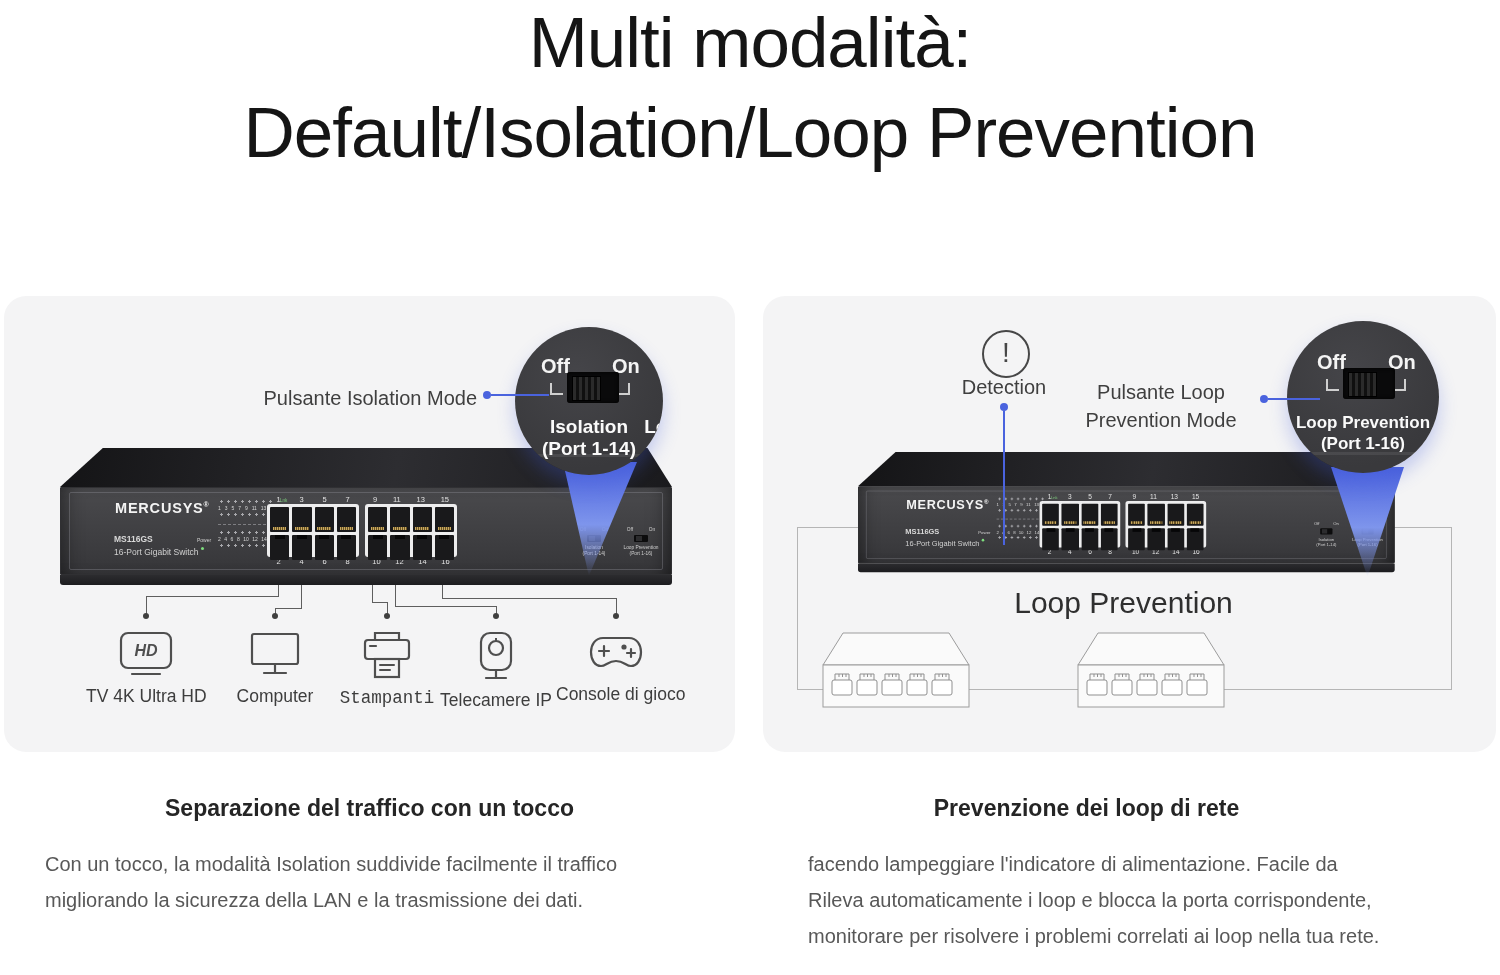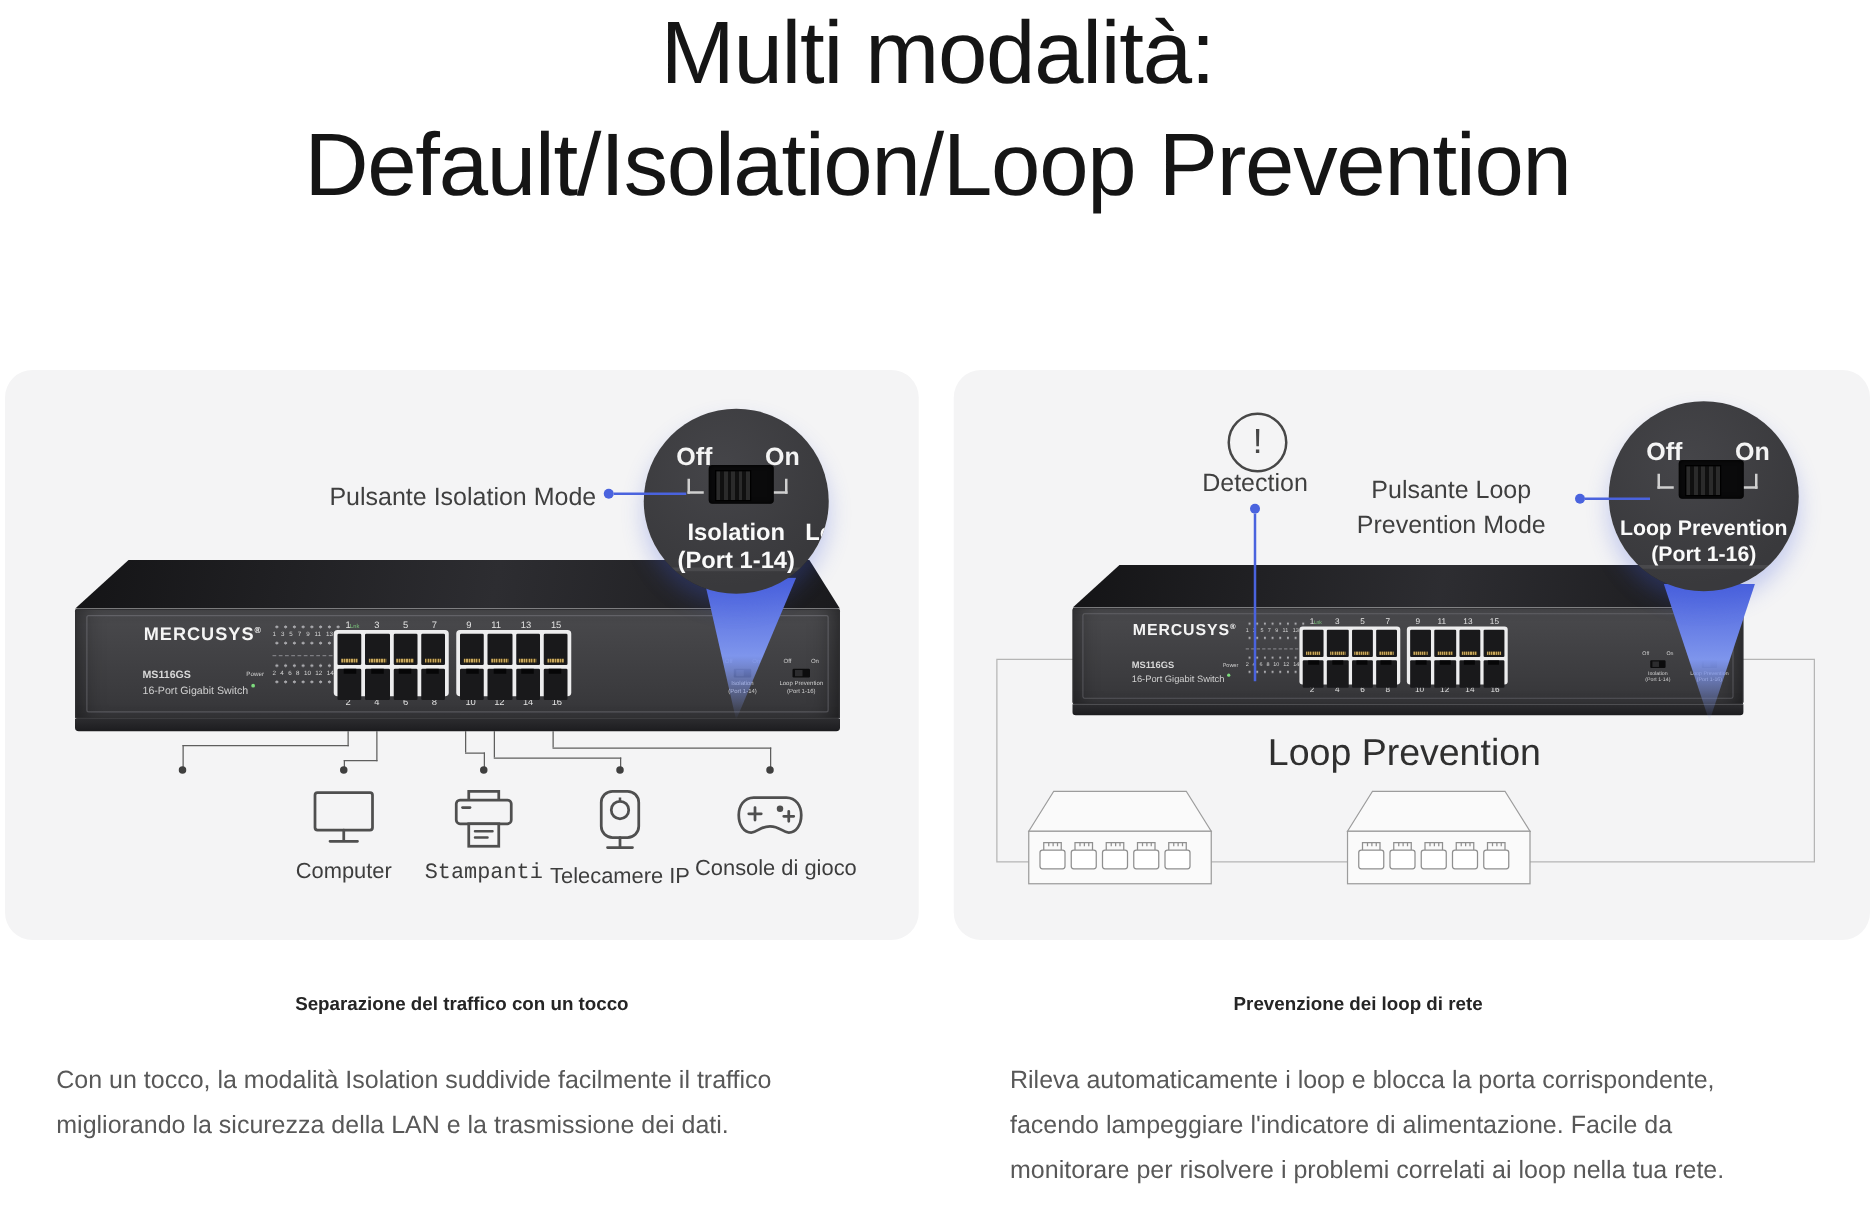--- a/index.html
+++ b/index.html
@@ -90,21 +90,21 @@
             border-radius:50%;z-index:4;text-align:center;color:#474747;font-size:28px;font-weight:400;line-height:42px;}
   .det-label{position:absolute;left:166px;top:80px;width:150px;text-align:center;color:#3f3f3f;font-size:20px;z-index:4;}
 
   
   .loop-rect{position:absolute;left:34px;top:231px;width:653px;height:161px;border:1px solid #b5b5b5;z-index:1;}
   .loop-title{position:absolute;left:34px;top:290px;width:653px;text-align:center;color:#2f2f2f;
               font-size:30px;font-weight:300;z-index:2;}
   .mini-switch{position:absolute;top:336px;z-index:2;}
 
   
-  .sec-head{position:absolute;top:795px;text-align:center;color:#252525;font-size:15px;font-weight:600;}
+  .sec-head{position:absolute;top:795px;text-align:center;color:#252525;font-size:23px;font-weight:600;}
   .sec-head.left{left:4px;width:731px;}
   .sec-head.right{left:720px;width:733px;}
   .sec-body{position:absolute;top:846px;color:#585858;font-size:20px;line-height:36px;}
   .sec-body.left{left:45px;}
   .sec-body.right{left:808px;}
 </style>
 </head>
 <body>
 
 <div class="title-line title-1">Multi modalità:</div>
@@ -269,20 +269,28 @@
   <div class="cline" style="left:492px;top:310px;width:1px;height:8px;"></div>
   <div class="cline" style="left:438px;top:289px;width:1px;height:13px;"></div>
   <div class="cline" style="left:438px;top:302px;width:175px;height:1px;"></div>
   <div class="cline" style="left:612px;top:302px;width:1px;height:16px;"></div>
   <div class="cdot" style="left:139px;top:317px;"></div>
   <div class="cdot" style="left:268px;top:317px;"></div>
   <div class="cdot" style="left:380px;top:317px;"></div>
   <div class="cdot" style="left:489px;top:317px;"></div>
   <div class="cdot" style="left:609px;top:317px;"></div>
 
+  <div class="device" style="left:142px;">
+    <svg width="58" height="48" viewBox="0 0 58 48">
+      <rect x="4" y="3" width="50" height="35" rx="7" fill="none" stroke="#4f4f4f" stroke-width="2.2"></rect>
+      <text x="29" y="26" text-anchor="middle" font-size="16" font-style="italic" font-weight="bold" fill="#4f4f4f" font-family="Liberation Sans,sans-serif">HD</text>
+      <path d="M15 44 H43" stroke="#4f4f4f" stroke-width="2.2" stroke-linecap="round" fill="none"></path>
+    </svg>
+    <div class="device-label">TV 4K Ultra HD</div>
+  </div>
   <div class="device" style="left:271px;">
     <svg width="54" height="48" viewBox="0 0 54 48">
       <rect x="4" y="4" width="46" height="30" rx="2" fill="none" stroke="#4f4f4f" stroke-width="2.2"></rect>
       <path d="M27 34 V42 M16 43 H38" stroke="#4f4f4f" stroke-width="2.2" stroke-linecap="round" fill="none"></path>
     </svg>
     <div class="device-label">Computer</div>
   </div>
   <div class="device" style="left:383px;font-family:Liberation Mono, monospace;">
     <svg width="54" height="50" viewBox="0 0 54 50">
       <path d="M15 10 V3 H39 V10" fill="none" stroke="#4f4f4f" stroke-width="2.2"></path>
@@ -523,16 +531,16 @@
 </section>
 
 <div class="sec-head left">Separazione del traffico con un tocco</div>
 <div class="sec-body left">
   <div>Con un tocco, la modalità Isolation suddivide facilmente il traffico</div>
   <div>migliorando la sicurezza della LAN e la trasmissione dei dati.</div>
 </div>
 
 <div class="sec-head right">Prevenzione dei loop di rete</div>
 <div class="sec-body right">
+  <div>facendo lampeggiare l'indicatore di alimentazione. Facile da</div>
   <div>Rileva automaticamente i loop e blocca la porta corrispondente,</div>
-  <div>facendo lampeggiare l'indicatore di alimentazione. Facile da</div>
   <div>monitorare per risolvere i problemi correlati ai loop nella tua rete.</div>
 </div>
 
 </body></html>

